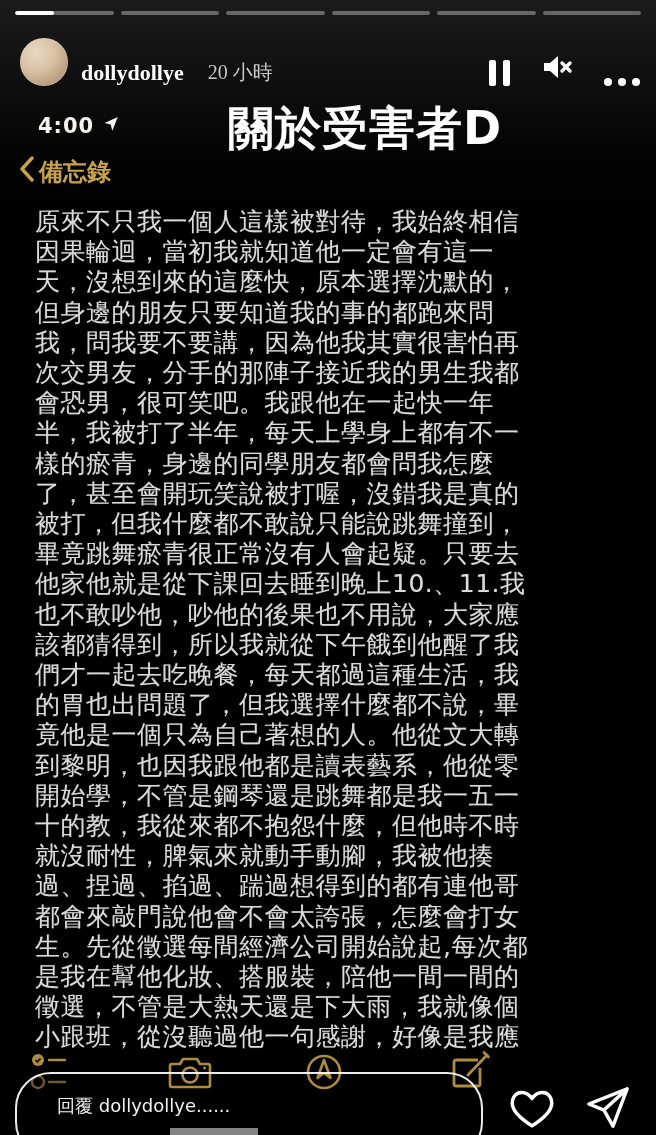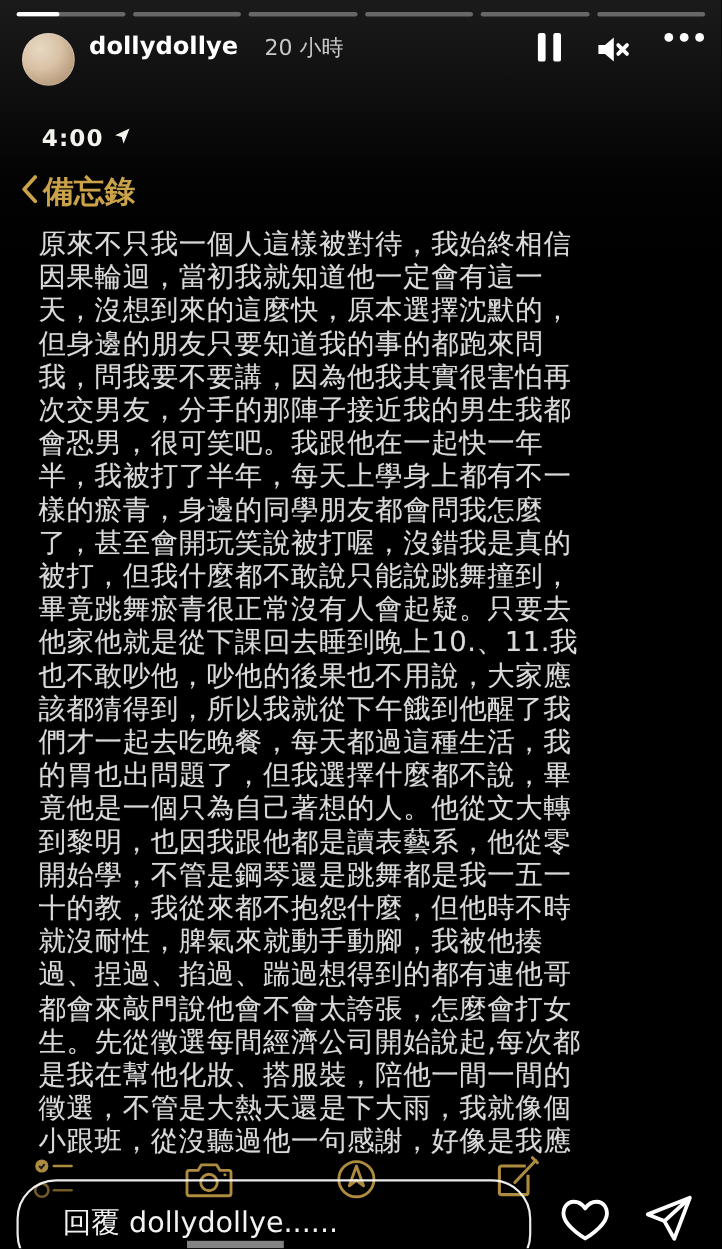--- a/index.html
+++ b/index.html
@@ -11,60 +11,60 @@
     background:linear-gradient(180deg,#1b1b1b 0%,#0d0d0d 95px,#030303 160px,#000 240px);
     color:#fff;
   }
 
   
   .progress-row { position:absolute; top:11px; left:15px; right:15px; display:flex; gap:7px; }
   .progress-seg { flex:1; height:4px; border-radius:2px; background:rgba(255,255,255,0.34); overflow:hidden; }
   .progress-fill { height:100%; background:#fff; border-radius:2px; }
 
   
-  .header { position:absolute; top:30px; left:20px; right:16px; height:56px; display:flex; align-items:flex-start; }
+  .header { position:absolute; top:30px; left:20px; right:16px; height:56px; display:flex; align-items:flex-end;font-family:Liberation Serif, serif; }
   .avatar {
     width:48px; height:48px; border-radius:50%; flex:0 0 auto;
     background:radial-gradient(circle at 35% 30%, #e8d9c4 0%, #d9c2a6 40%, #b99c7e 75%, #8d7356 100%);
     box-shadow:inset 0 0 0 1px rgba(255,255,255,0.18);
   }
   .username { margin-left:13px; font-size:22px; font-weight:bold; color:#fff; }
   .time-ago { margin-left:24px; font-size:20px; color:#c9c9c9; }
   .header-spacer { flex:1; }
   .ctrl { display:flex; align-items:center; justify-content:center; margin-left:30px; cursor:pointer; }
   .pause-bars { display:flex; gap:7px; }
   .pause-bars span { display:block; width:7px; height:26px; background:#fff; border-radius:2px; }
   .dots { display:flex; gap:6px; }
   .dots span { width:8px; height:8px; border-radius:50%; background:#fff; display:block; }
 
   
   .status-row { position:absolute; top:114px; left:38px; display:flex; align-items:flex-start; gap:8px;
                 font-size:21px; font-weight:bold; color:#f4f2ec; letter-spacing:1px; }
   .note-title { position:absolute; top:98px; left:228px; font-size:46px; font-weight:700; color:#fff; letter-spacing:1px; white-space:nowrap; }
   .back-row { position:absolute; top:156px; left:18px; display:flex; align-items:center; gap:4px;
-              color:#c9a24a; font-size:28px; font-weight:bold; }
+              color:#c9a24a; font-size:24px; font-weight:bold; }
   .note-body {
     position:absolute; top:207px; left:35px; width:560px;
     font-size:25px; line-height:30.2px; color:#dadada;
     white-space:pre-line; letter-spacing:0.5px;
     text-shadow:0 0 1px rgba(230,230,230,0.35);
   }
 
   
   .notes-toolbar { position:absolute; left:0; top:1050px; width:530px; height:46px; color:#ad8c40; }
   .nt-icon { position:absolute; }
 
   
   .reply-pill {
     position:absolute; left:15px; top:1072px; width:468px; height:86px;
     border:2px solid rgba(255,255,255,0.92); border-radius:36px;
     display:flex; align-items:flex-start; padding:20px 0 0 40px;
     background:transparent;
   }
-  .reply-text { font-size:26px; color:#f2f2f2; }
+  .reply-text { font-size:18px; color:#f2f2f2; }
   .action-icon { position:absolute; cursor:pointer; color:#fff; }
   .heart-icon { left:510px; top:1088px; }
   .share-icon { left:585px; top:1086px; }
   .bottom-bar { position:absolute; left:170px; top:1128px; width:88px; height:7px; background:#9a9a9a; opacity:.85; }
 </style>
 </head>
 <body>
 
 <div class="screen">
 
@@ -109,20 +109,21 @@
 
   <div class="status-row">
     <span>4:00</span>
     <span>
       <svg width="18" height="18" viewBox="0 0 24 24" fill="#f4f2ec">
         <path d="M21 2.5L3.5 10.5l8 2.2 2.3 8.3L21 2.5z"></path>
       </svg>
     </span>
   </div>
 
+  <div class="note-title">關於受害者D</div>
 
   <div class="back-row">
     <span>
       <svg width="17" height="26" viewBox="0 0 17 26" fill="none">
         <path d="M14 2L4 13l10 11" stroke="#c9a24a" stroke-width="3.4" stroke-linecap="round" stroke-linejoin="round"></path>
       </svg>
     </span>
     <span>備忘錄</span>
   </div>
 

